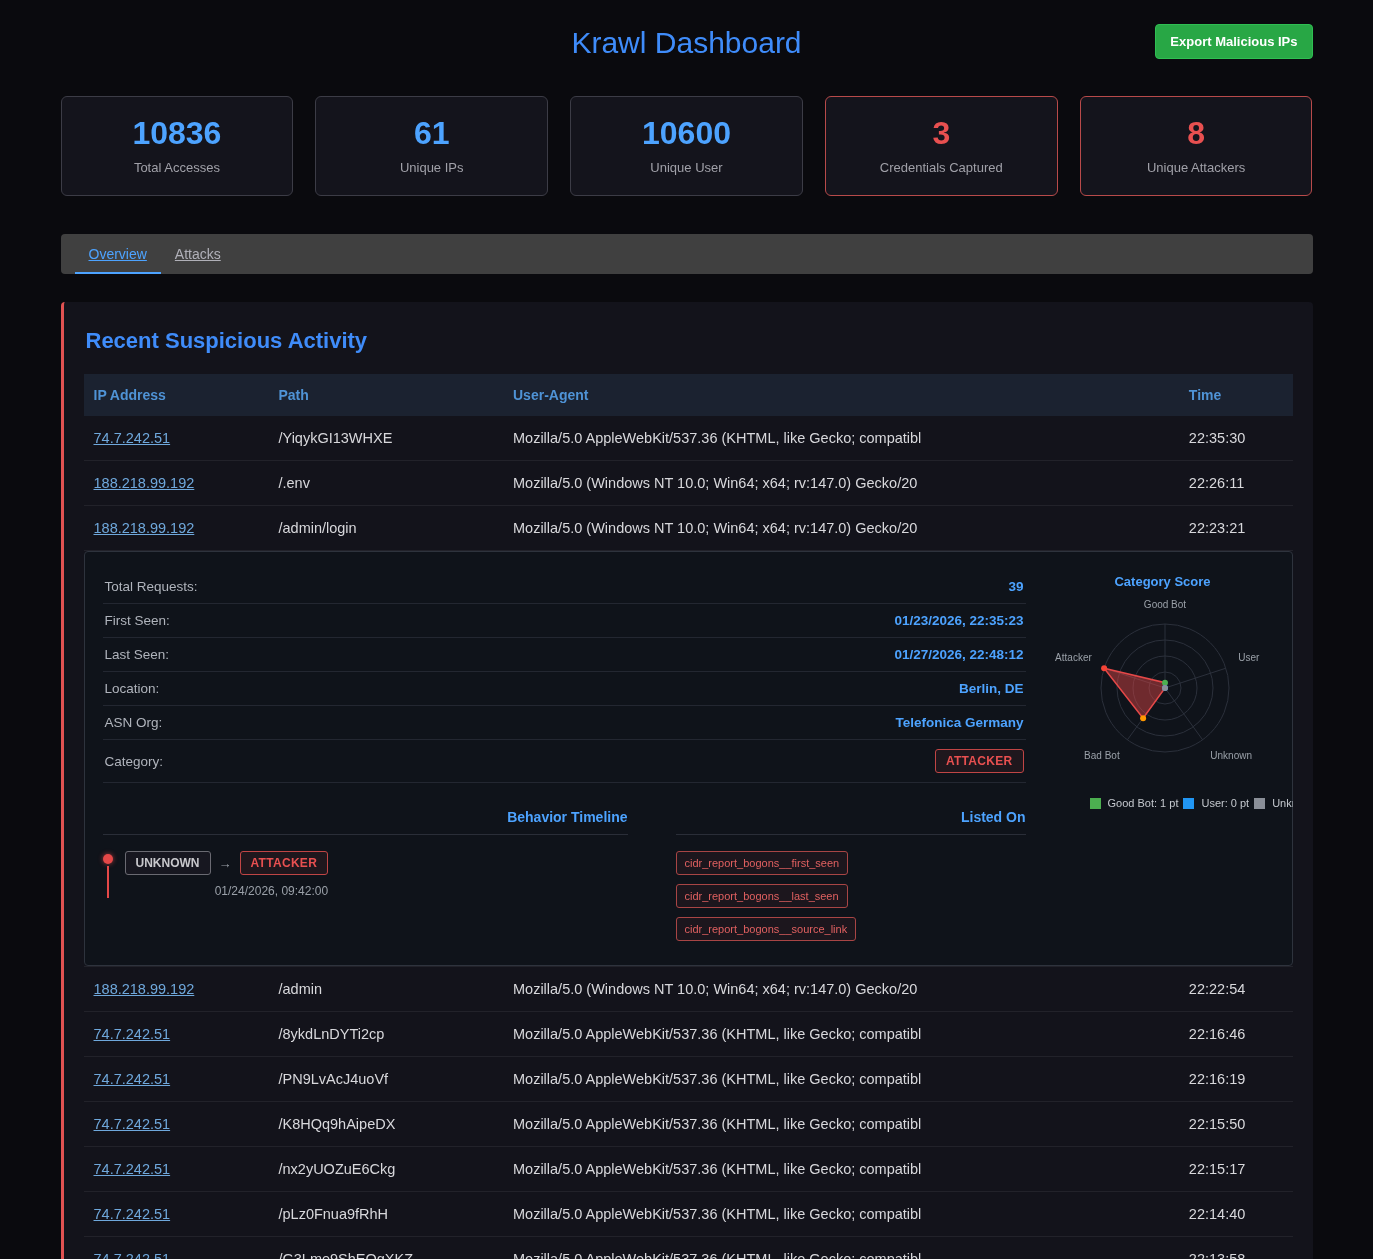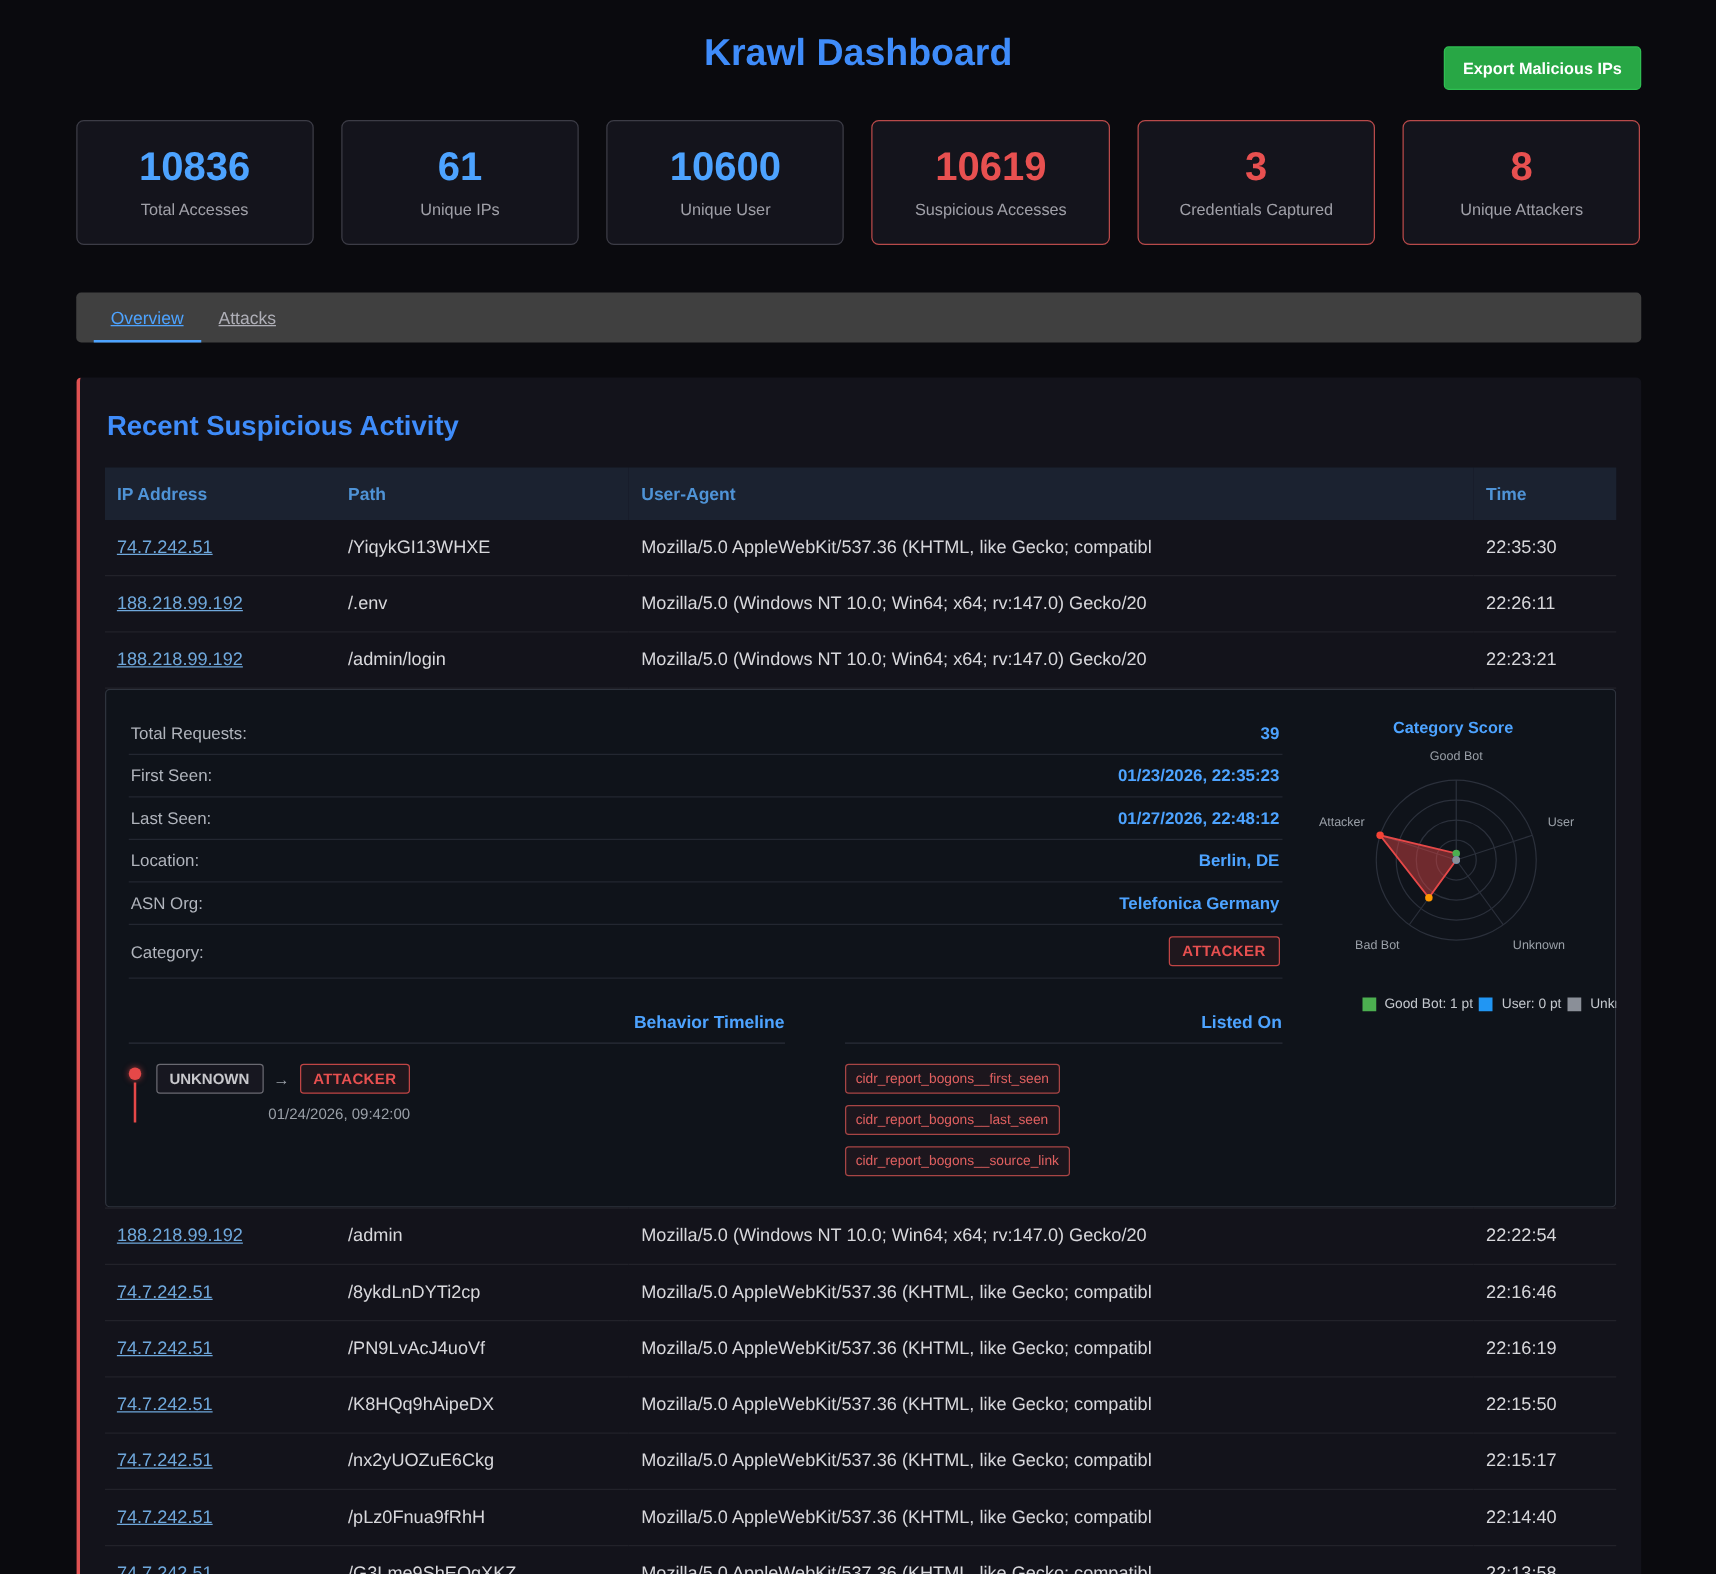--- a/index.html
+++ b/index.html
@@ -1,22 +1,22 @@
 <!DOCTYPE html>
 <html><head>
 <meta charset="utf-8">
 <style>
   * { margin:0; padding:0; box-sizing:border-box; }
   html,body { background:#0a0a0e; font-family:"Liberation Sans", sans-serif; color:#d8d8dc; }
   .container { width:1252px; margin:0 auto; padding-top:18px; position:relative; }
 
   
   .topbar { position:relative; height:64px; }
-  .app-title { text-align:center; color:#3f8cfa; font-size:30px; font-weight:700; padding-top:8px; }
-  .export-btn { position:absolute; right:0; top:19px; background:#28a745; color:#fff; border:1px solid #2fbf52; border-radius:4px; font-size:13px; font-weight:700; padding:9px 14px; cursor:pointer; font-family:"Liberation Sans",sans-serif; }
+  .app-title { text-align:center; color:#3f8cfa; font-size:30px; font-weight:400; padding-top:8px; }
+  .export-btn { position:absolute; right:0; top:6px; background:#28a745; color:#fff; border:1px solid #2fbf52; border-radius:4px; font-size:13px; font-weight:700; padding:9px 14px; cursor:pointer; font-family:"Liberation Sans",sans-serif; }
 
   
   .stats { display:flex; gap:22px; margin-top:14px; }
   .stat-card { flex:1; background:#14141c; border:1px solid #3c3c46; border-radius:6px; text-align:center; padding:18px 6px 20px; }
   .stat-card.danger { border-color:#b84a4a; }
   .stat-value { font-size:32px; font-weight:700; color:#4da3ff; }
   .stat-card.danger .stat-value { color:#e85050; }
   .stat-label { font-size:13px; color:#a0a0a8; margin-top:8px; }
 
   
@@ -80,24 +80,20 @@
       <div class="stat-value">10836</div>
       <div class="stat-label">Total Accesses</div>
     </div>
     <div class="stat-card">
       <div class="stat-value">61</div>
       <div class="stat-label">Unique IPs</div>
     </div>
     <div class="stat-card">
       <div class="stat-value">10600</div>
       <div class="stat-label">Unique User</div>
-    </div>
-    <div class="stat-card danger">
-      <div class="stat-value">10619</div>
-      <div class="stat-label">Suspicious Accesses</div>
     </div>
     <div class="stat-card danger">
       <div class="stat-value">3</div>
       <div class="stat-label">Credentials Captured</div>
     </div>
     <div class="stat-card danger">
       <div class="stat-value">8</div>
       <div class="stat-label">Unique Attackers</div>
     </div>
   </div>

